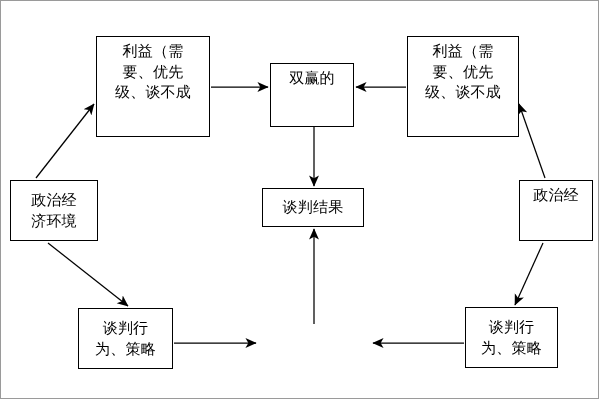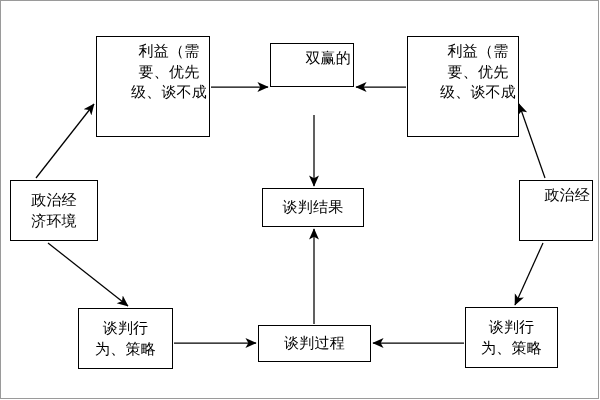--- a/index.html
+++ b/index.html
@@ -41,28 +41,28 @@
     display: flex;
     justify-content: center;
     font-size: 15px;
     line-height: 1.38;
     letter-spacing: 0.2px;
     text-align: center;
     white-space: pre-line;
     overflow: hidden;
   }
   .node.v-center { align-items: center; }
-  .node.v-top { align-items: flex-start; justify-content: flex-end; }
+  .node.v-top { align-items: flex-start; }
   .node .txt { display: block; padding: 0 2px; }
   .node.v-top .txt { padding-top: 4px; }
 
   
   #node-interests-left  { left: 96px;  top: 36px;  width: 114px; height: 101px; }
   #node-interests-right { left: 407px; top: 36px;  width: 112px; height: 101px; }
-  #node-winwin          { left: 270px; top: 43px;  width: 84px;  height: 44px; }
+  #node-winwin          { left: 270px; top: 63px;  width: 84px;  height: 64px; }
   #node-env-left        { left: 10px;  top: 180px; width: 88px;  height: 61px; }
   #node-env-right       { left: 519px; top: 180px; width: 74px;  height: 61px; }
   #node-result          { left: 262px; top: 188px; width: 102px; height: 39px; font-family: Liberation Serif, serif; }
   #node-behavior-left   { left: 78px;  top: 308px; width: 95px;  height: 61px; }
   #node-behavior-right  { left: 465px; top: 307px; width: 93px;  height: 61px; }
   #node-process         { left: 258px; top: 325px; width: 113px; height: 37px; }
 </style>
 </head>
 <body>
 
@@ -123,17 +123,14 @@
   <div class="node v-center" id="node-behavior-left">
     <span class="txt">谈判行
 为、策略</span>
   </div>
 
   <div class="node v-center" id="node-behavior-right">
     <span class="txt">谈判行
 为、策略</span>
   </div>
 
-  <div class="node v-center" id="node-process">
-    <span class="txt">谈判过程</span>
-  </div>
 
 </div>
 
 </body></html>

